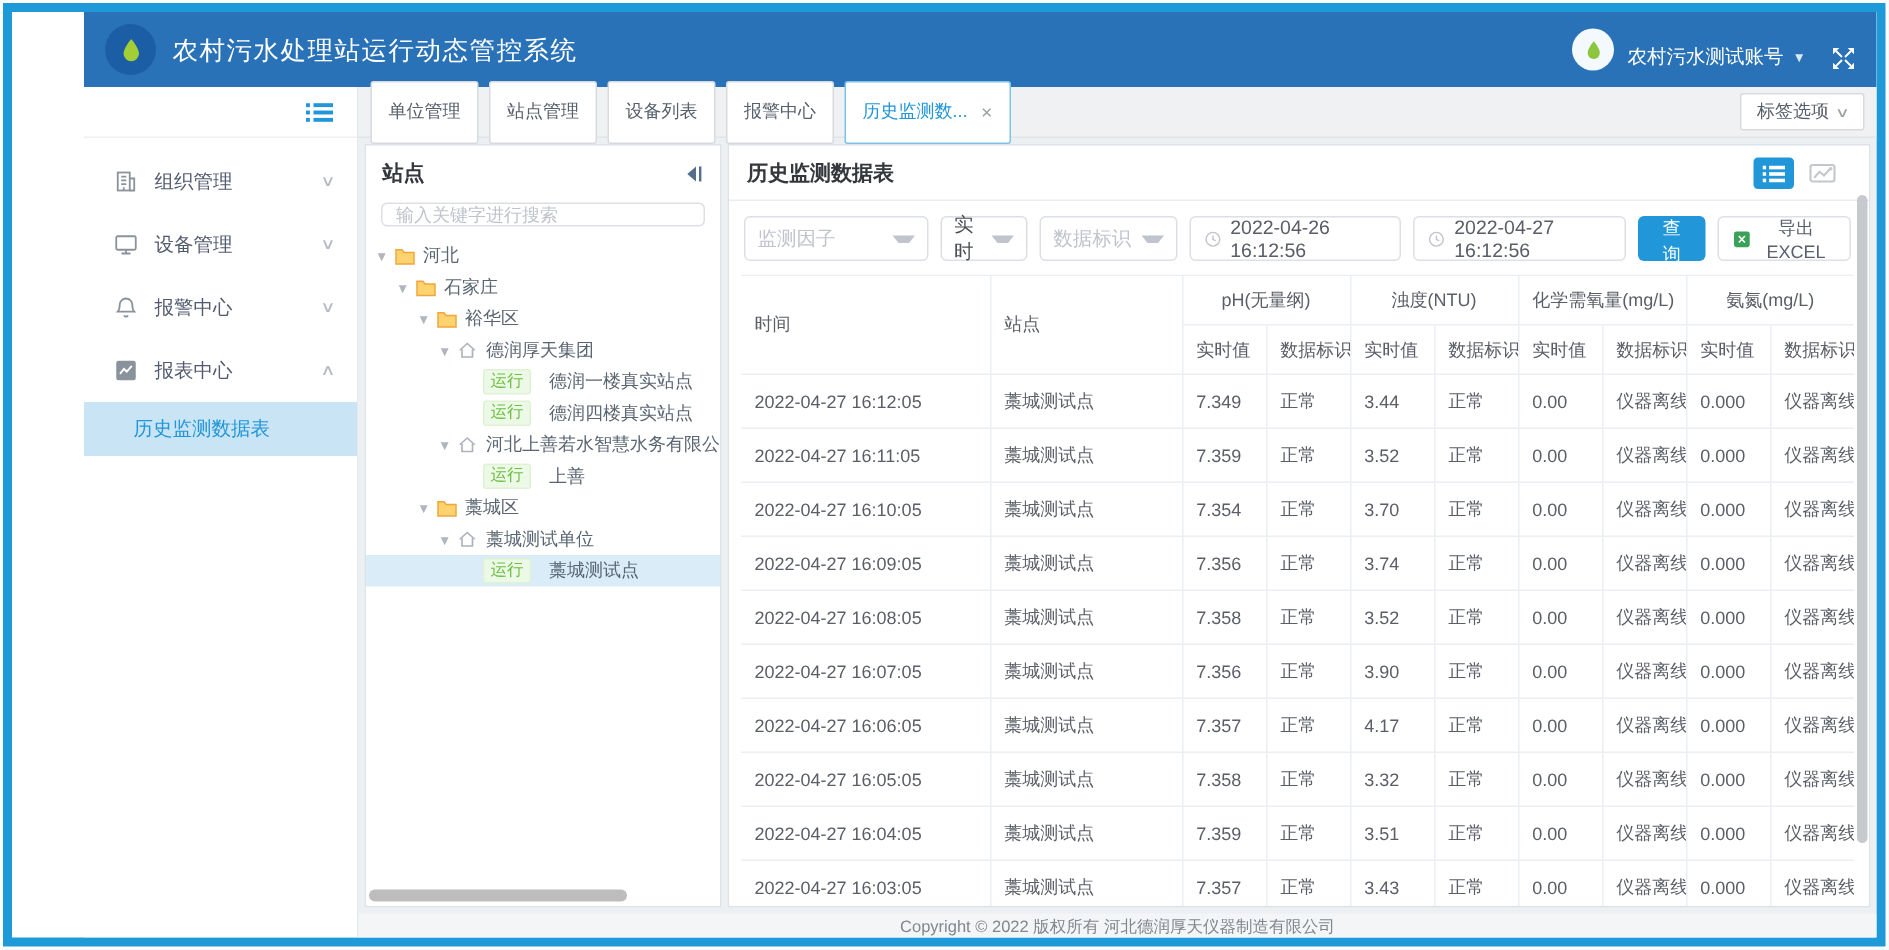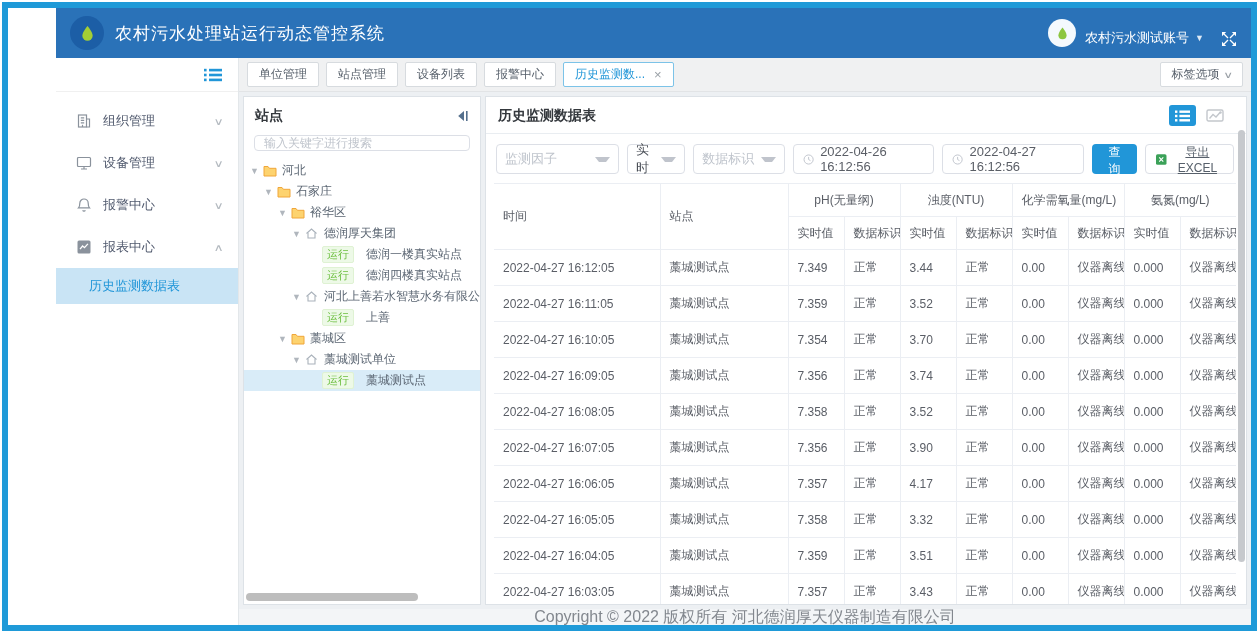--- a/index.html
+++ b/index.html
@@ -29,21 +29,21 @@
   .hamburger { cursor: pointer; display: flex; align-items: center; }
   .menu { padding-top: 8px; }
   .menu-item { height: 42px; display: flex; align-items: center; padding: 0 16px 0 20px; font-size: 13px; color: #515a6e; cursor: pointer; }
   .menu-item .mi-icon { width: 17px; height: 17px; margin-right: 10px; display: inline-flex; }
   .menu-item .chev { margin-left: auto; color: #b4bac0; font-size: 10px; transform: scaleX(1.4); }
   .submenu-item { height: 36px; display: flex; align-items: center; padding-left: 33px; font-size: 13px; color: #515a6e; cursor: pointer; }
   .submenu-item.active { background: #c9e4f5; color: #2196d8; }
   
   .right-col { flex: 1; display: flex; flex-direction: column; min-width: 0; background: #edf0f3; }
   .tab-bar { height: 34px; flex: 0 0 auto; background: #f0f1f2; border-bottom: 1px solid #e2e4e6; display: flex; align-items: center; padding: 0 8px; gap: 7px; }
-  .tab { height: 25px; padding: 0 11px; background: #fff; border: 1px solid #d7dbdf; border-radius: 2px; display: flex; align-items: center; font-size: 12px; color: #57606b; cursor: pointer; white-space: nowrap; }
+  .tab { height: 42px; padding: 0 11px; background: #fff; border: 1px solid #d7dbdf; border-radius: 2px; display: flex; align-items: center; font-size: 12px; color: #57606b; cursor: pointer; white-space: nowrap; }
   .tab.active { color: #2196d8; border-color: #7cc3e8; gap: 9px; }
   .tab .tab-close { color: #9aa0a6; font-size: 13px; line-height: 1; }
   .tab-options { margin-left: auto; height: 25px; padding: 0 10px; background: #fff; border: 1px solid #d7dbdf; border-radius: 2px; color: #57606b; display: flex; align-items: center; gap: 6px; font-size: 12px; cursor: pointer; }
   .tab-options .arrow { color: #9aa0a6; font-size: 9px; transform: scaleX(1.5); }
   
   .content-row { flex: 1; display: flex; padding: 4px; gap: 4px; min-height: 0; }
   .tree-panel { width: 238px; flex: 0 0 auto; background: #fff; border: 1px solid #dde2e7; display: flex; flex-direction: column; position: relative; }
   .tree-header { display: flex; align-items: center; justify-content: space-between; padding: 10px 11px 7px; }
   .tree-title { font-size: 14px; font-weight: bold; color: #34383d; }
   .collapse-icon { cursor: pointer; display: flex; }
@@ -65,34 +65,34 @@
   .view-btn { width: 27px; height: 21px; border-radius: 3px; display: flex; align-items: center; justify-content: center; cursor: pointer; }
   .view-btn.active { background: #2196d8; }
   .filter-row { display: flex; align-items: center; gap: 8px; padding: 10px 12px 9px 10px; flex: 0 0 auto; }
   .select { height: 30px; border: 1px solid #dcdfe6; border-radius: 4px; background: #fff; display: flex; align-items: center; padding: 0 8px; cursor: pointer; font-size: 13px; }
   .select .ph { color: #bfc4cc; font-family: Liberation Serif, serif; }
   .select .val { color: #4a4f57; }
   .sel-arrow { margin-left: auto; padding-left: 7px; width: 0; height: 0; border-left: 4px solid transparent; border-right: 4px solid transparent; border-top: 5px solid #c0c4cc; box-sizing: content-box; }
   .w-factor { width: 146px; } .w-mode { width: 67px; } .w-flag { width: 108px; }
   .datetime { width: 168px; height: 30px; border: 1px solid #dcdfe6; border-radius: 4px; background: #fff; display: flex; align-items: center; padding: 0 9px; gap: 6px; color: #5a5e66; font-size: 13px; cursor: pointer; }
   .btn-primary { height: 30px; padding: 0 13px; background: #2196d8; color: #fff; border: none; border-radius: 4px; font-size: 12px; cursor: pointer; font-family: inherit; }
-  .btn-export { height: 30px; padding: 0 10px; background: #fff; border: 1px solid #dcdfe6; border-radius: 4px; color: #57606b; display: flex; align-items: center; gap: 5px; font-size: 12px; cursor: pointer; font-family: inherit; text-decoration: underline; }
+  .btn-export { height: 30px; padding: 0 10px; background: #fff; border: 1px solid #dcdfe6; border-radius: 4px; color: #57606b; display: flex; align-items: center; gap: 5px; font-size: 12px; cursor: pointer; font-family: inherit; }
   
   .table-wrap { flex: 1; overflow: hidden; padding: 0 10px 0 8px; }
   .data-table { width: 100%; border-collapse: collapse; table-layout: fixed; font-size: 12px; }
   .data-table th, .data-table td { border: 1px solid #ebeef3; font-weight: normal; text-align: left; padding: 0 9px; color: #5a5e66; overflow: hidden; white-space: nowrap; }
   .data-table thead th { height: 33px; }
   .data-table tbody td { height: 36px; }
   .data-table th.grp { text-align: center; }
   .data-table th:first-child, .data-table td:first-child { border-left: none; }
   .data-table th:last-child, .data-table td:last-child { border-right: none; }
   .v-scrollbar { position: absolute; right: 1px; top: 33px; bottom: 4px; width: 7px; }
   .v-thumb { position: absolute; top: 0; width: 7px; height: 92%; background: #c6c9cd; border-radius: 4px; cursor: pointer; }
   
-  .app-footer { height: 16px; flex: 0 0 auto; display: flex; align-items: center; justify-content: center; font-size: 16px; color: #82878e; background: #f3f5f7; }
+  .app-footer { height: 16px; flex: 0 0 auto; display: flex; align-items: center; justify-content: center; font-size: 11px; color: #82878e; background: #f3f5f7; }
 </style>
 </head>
 <body>
 
 <div class="window">
 
   <header class="app-header">
     <div class="logo">
       <svg width="19" height="19" viewBox="0 0 24 24">
           <path d="M12 2.5C12 2.5 5.5 10 5.5 14.8a6.5 6.5 0 0 0 13 0C18.5 10 12 2.5 12 2.5Z" fill="#a4ce35"></path>

